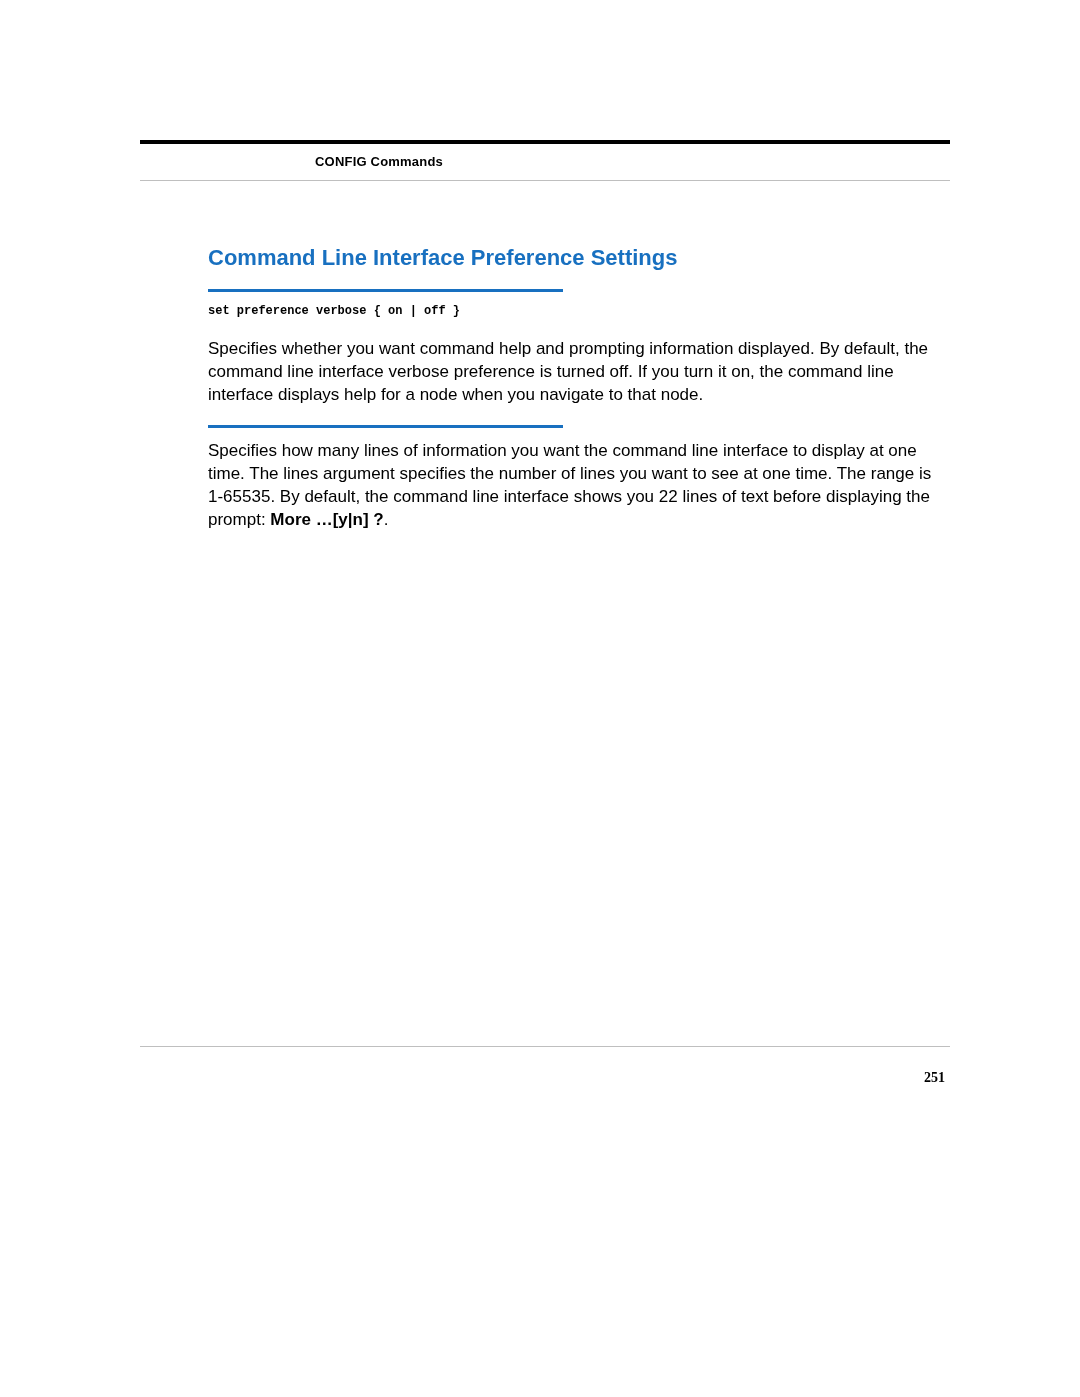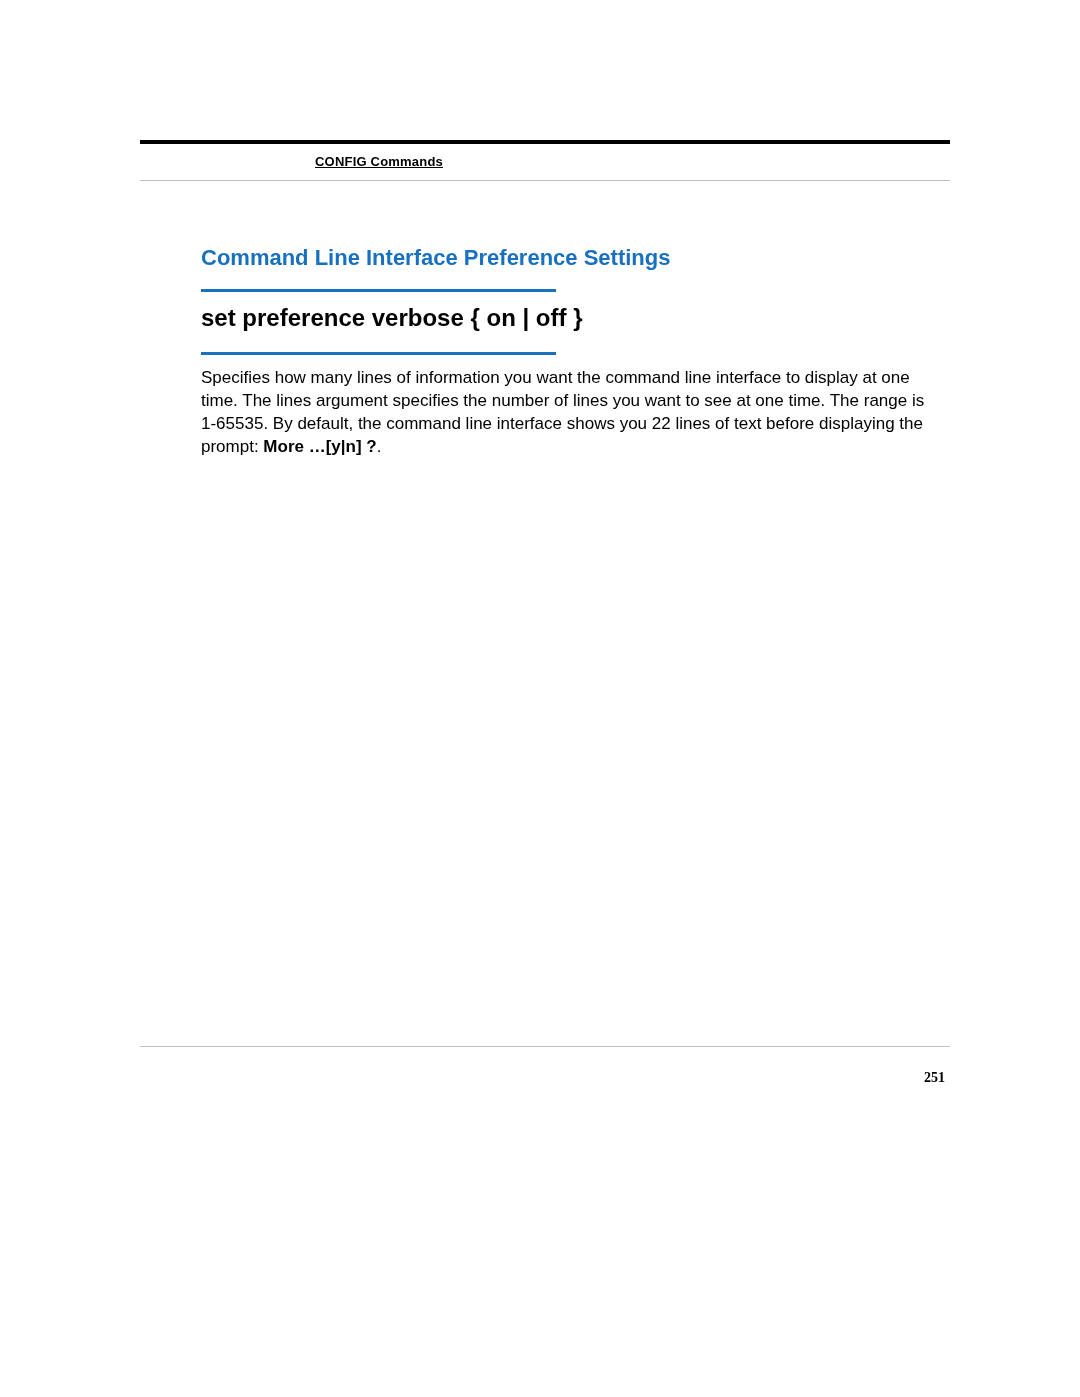--- a/index.html
+++ b/index.html
@@ -26,56 +26,56 @@
     background: #000;
   }
   .running-head {
     position: absolute;
     left: 315px;
     top: 154px;
     font-size: 13px;
     font-weight: bold;
     color: #000;
     letter-spacing: 0.2px;
-    text-decoration: underline;
   }
   .hairline {
     position: absolute;
     left: 140px;
     right: 130px;
     top: 180px;
     height: 1px;
     background: #bfbfbf;
   }
   .content {
     position: absolute;
-    left: 201px;
+    left: 208px;
     right: 145px;
     top: 245px;
   }
   .section-title {
     color: #1870c0;
     font-size: 22px;
     font-weight: bold;
     margin: 0 0 10px 0;
   }
   .lead {
     font-size: 17px;
     line-height: 1.35;
     margin: 0;
   }
   .blue-rule {
     height: 3px;
     background: #1870c0;
     margin: 18px 0 12px 0;
   }
   .cmd-heading {
-    font-size: 24px;
+    font-size: 12px;
     font-weight: bold;
     margin: 0 0 20px 0;
+    font-family: Liberation Mono, monospace;
   }
   .italic { font-style: italic; }
   .body {
     font-size: 17px;
     line-height: 1.35;
     margin: 0 0 18px 0;
   }
   .bold { font-weight: bold; text-align: center; }
   .bold-italic { font-weight: bold; font-style: italic; }
   .bottom-rule {
@@ -104,20 +104,21 @@
 
   <div class="top-rule"></div>
   <div class="running-head">CONFIG Commands</div>
   <div class="hairline"></div>
 
   <div class="content">
     <h2 class="section-title">Command Line Interface Preference Settings</h2>
 
     <div class="blue-rule rule-short"></div>
     <h3 class="cmd-heading">set preference verbose { on | off }</h3>
+    <p class="body">Specifies whether you want command help and prompting information displayed. By default, the command line interface verbose preference is turned off. If you turn it on, the command line interface displays help for a node when you navigate to that node.</p>
 
     <div class="blue-rule rule-mid"></div>
     <p class="body">
       <span>Specifies how many lines of information you want the command line interface to display at one time. The lines argument specifies the number of lines you want to see at one time. The range is 1-65535. By default, the command line interface shows you 22 lines of text before displaying the prompt: </span><span class="bold">More …[y|n] ?</span><span>.</span>
     </p>
   </div>
 
   <div class="bottom-rule"></div>
   <div class="page-number">251</div>
 </div>

